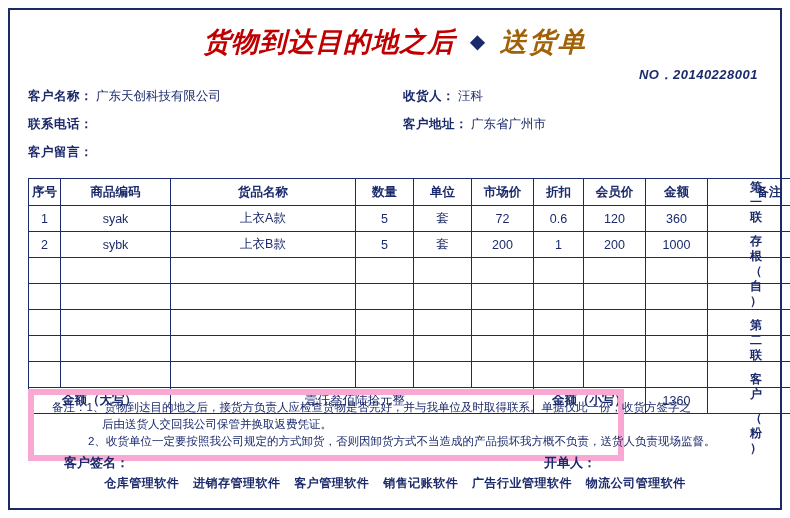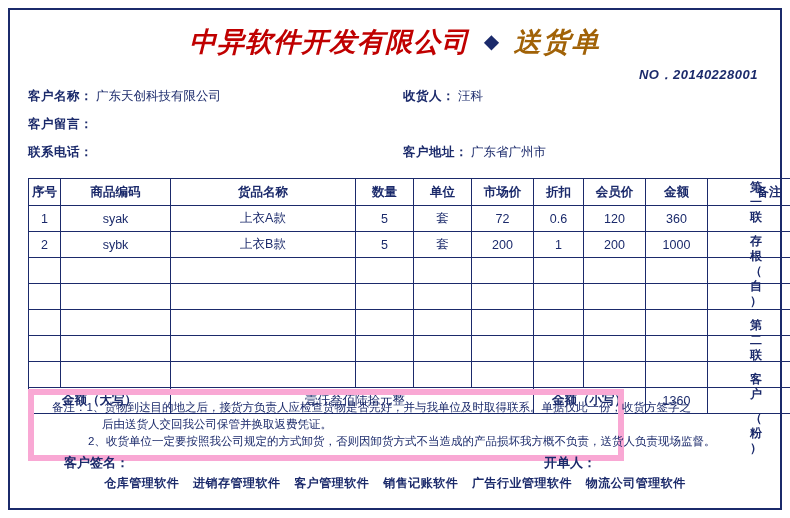--- a/index.html
+++ b/index.html
@@ -239,49 +239,49 @@
   .footer span { margin: 0 5px; }
 </style>
 </head>
 <body>
 
 <div class="page">
   <div class="outer-frame">
     <div class="inner">
 
       <div class="title-row">
-        <span class="title-main">中异软件开发有限公司</span>
+        <span class="title-main">货物到达目的地之后</span>
         <span class="title-diamond">◆</span>
         <span class="title-sub">送货单</span>
       </div>
 
       <div class="no-line">
         <span>NO．</span><span>20140228001</span>
       </div>
 
       <div class="fields">
         <div class="field-row">
           <div class="col-a">
             <span class="f-label">客户名称：</span><span class="f-value">广东天创科技有限公司</span>
           </div>
           <div class="col-b">
             <span class="f-label">收货人：</span><span class="f-value">汪科</span>
           </div>
         </div>
         <div class="field-row">
           <div class="col-a">
-            <span class="f-label">客户留言：</span><span class="f-value"></span>
+            <span class="f-label">联系电话：</span><span class="f-value"></span>
+          </div>
+          <div class="col-b">
+            <span class="f-label">客户地址：</span><span class="f-value">广东省广州市</span>
           </div>
         </div>
         <div class="field-row">
           <div class="col-a">
-            <span class="f-label">联系电话：</span><span class="f-value"></span>
-          </div>
-          <div class="col-b">
-            <span class="f-label">客户地址：</span><span class="f-value">广东省广州市</span>
+            <span class="f-label">客户留言：</span><span class="f-value"></span>
           </div>
         </div>
       </div>
 
       <div class="side-text">
         <span>第</span>
         <span>一</span>
         <span>联</span>
         <span class="side-sep"></span>
         <span>存</span>

